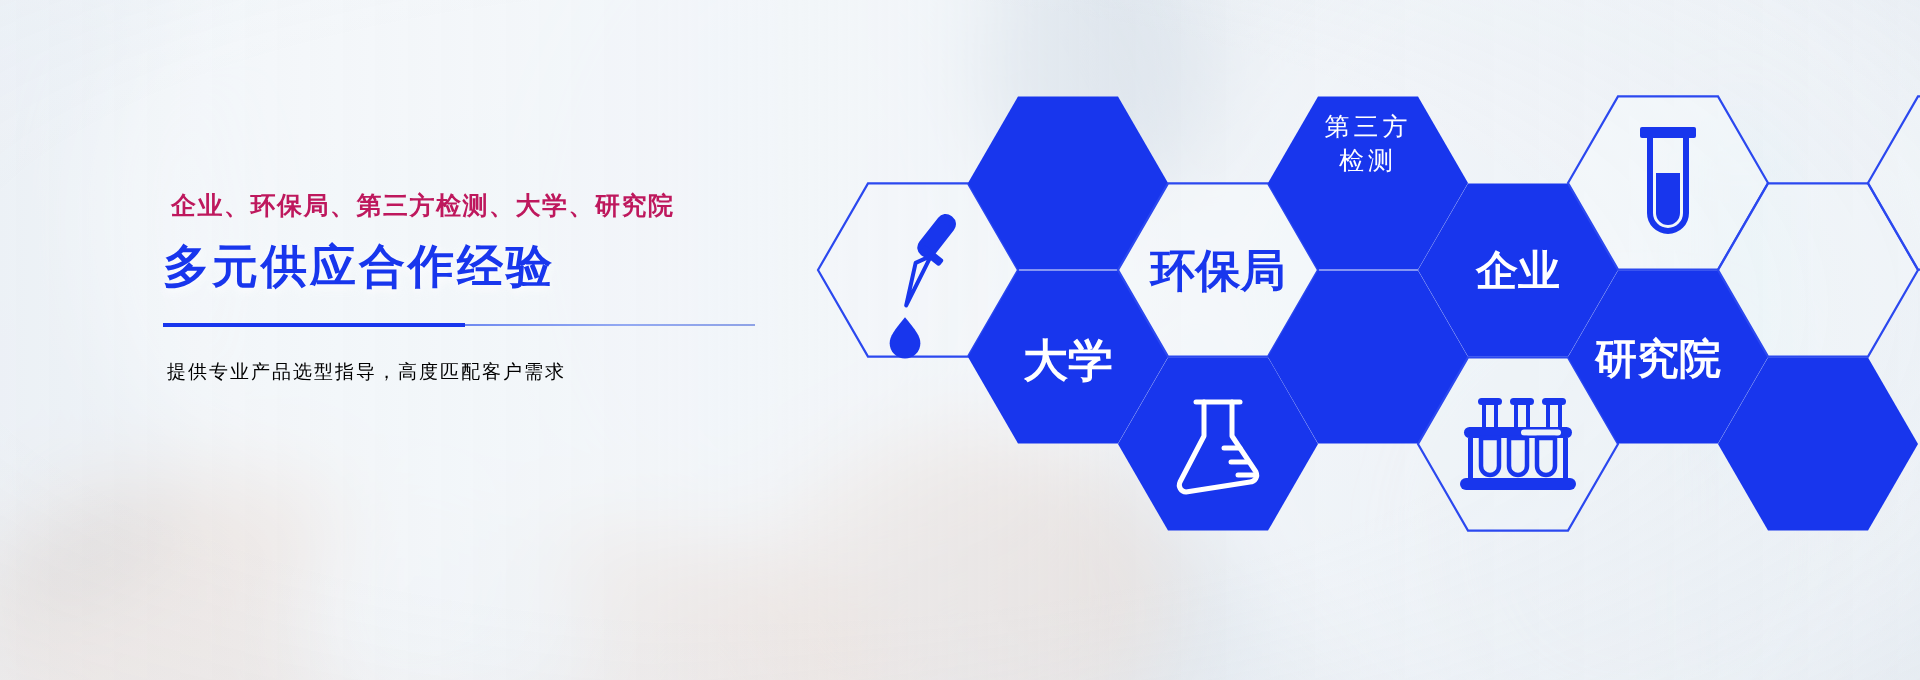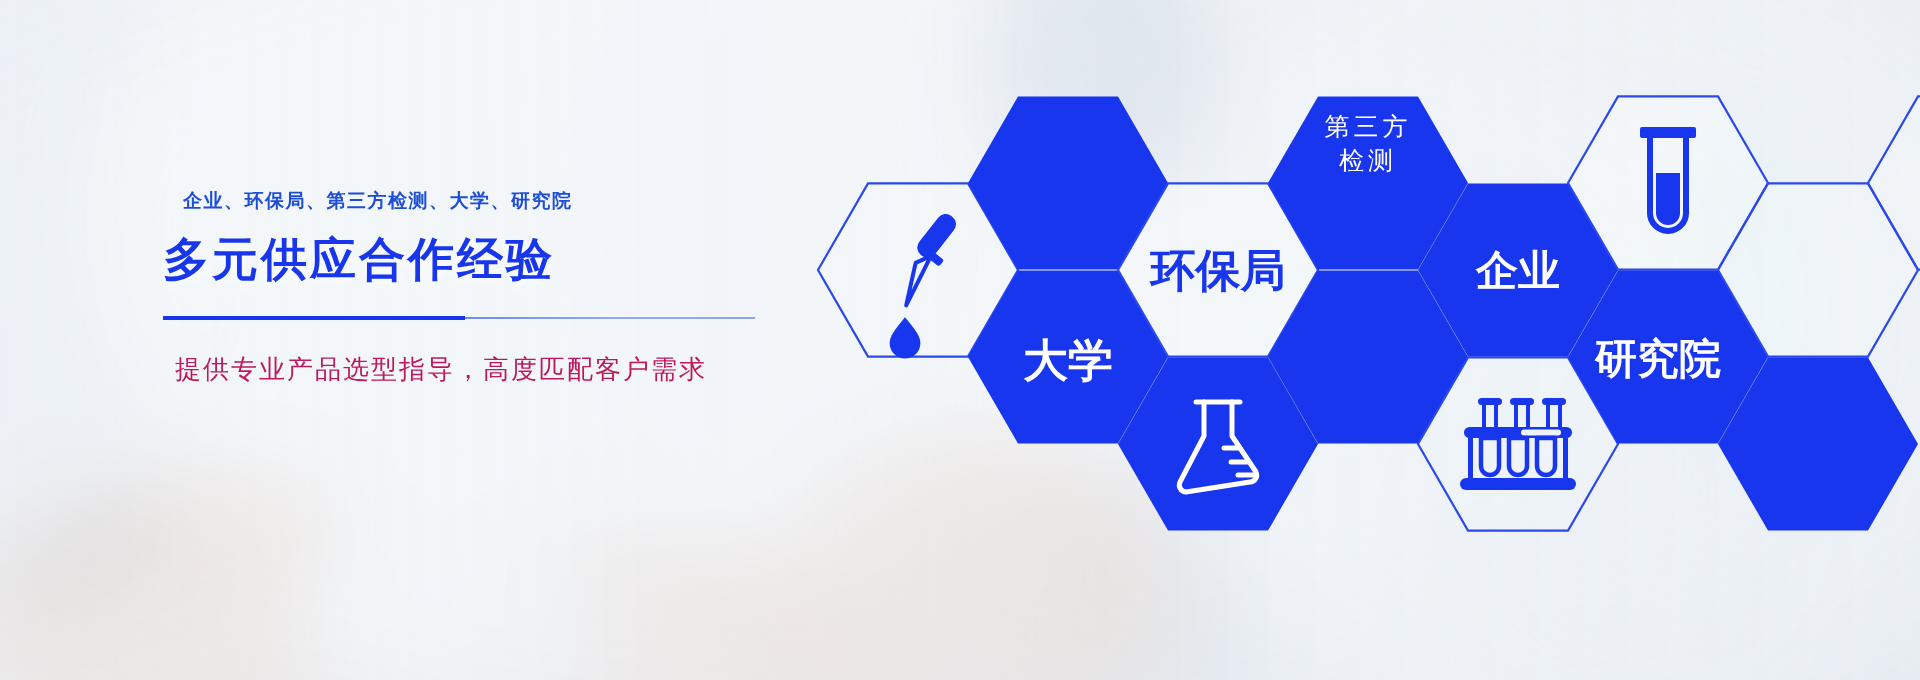--- a/index.html
+++ b/index.html
@@ -62,26 +62,26 @@
     background:radial-gradient(120% 130% at 40% 45%, rgba(255,255,255,0) 35%, rgba(222,230,238,.55) 100%);
   }
 
   
   .text-block {
     position:absolute;
     left:163px; top:190px;
     width:720px;
   }
   .eyebrow {
-    font-size:19px;
+    font-size:25px;
     font-weight:700;
     letter-spacing:1.5px;
-    color:#1d4ed8;
+    color:#be185d;
     line-height:1.2;
-    margin-left:20px;
+    margin-left:8px;
     white-space:nowrap;
   }
   .headline {
     margin-top:22px;
     font-size:46px;
     font-weight:700;
     letter-spacing:3px;
     color:#1836ed;
     line-height:1.06;
     white-space:nowrap;
@@ -97,26 +97,26 @@
     width:302px; height:4px;
     background:#1836ed;
   }
   .divider .seg-faint {
     position:absolute; left:302px; top:1px;
     width:290px; height:2px;
     background:linear-gradient(90deg,#6f8af0 0%,#93a9f2 55%,#8fa3e6 100%);
   }
   .subline {
     margin-top:33px;
-    font-size:26px;
+    font-size:19px;
     font-weight:500;
     letter-spacing:2px;
-    color:#be185d;
+    color:#000000;
     line-height:1.3;
-    margin-left:12px;
+    margin-left:4px;
     white-space:nowrap;
   }
 
   
   .hex-stage { position:absolute; left:0; top:0; width:1920px; height:680px; }
   .hex-stage svg { display:block; }
   .hex-label {
     font-family:"Liberation Sans","DejaVu Sans",sans-serif;
     font-weight:700;
     dominant-baseline:middle;

